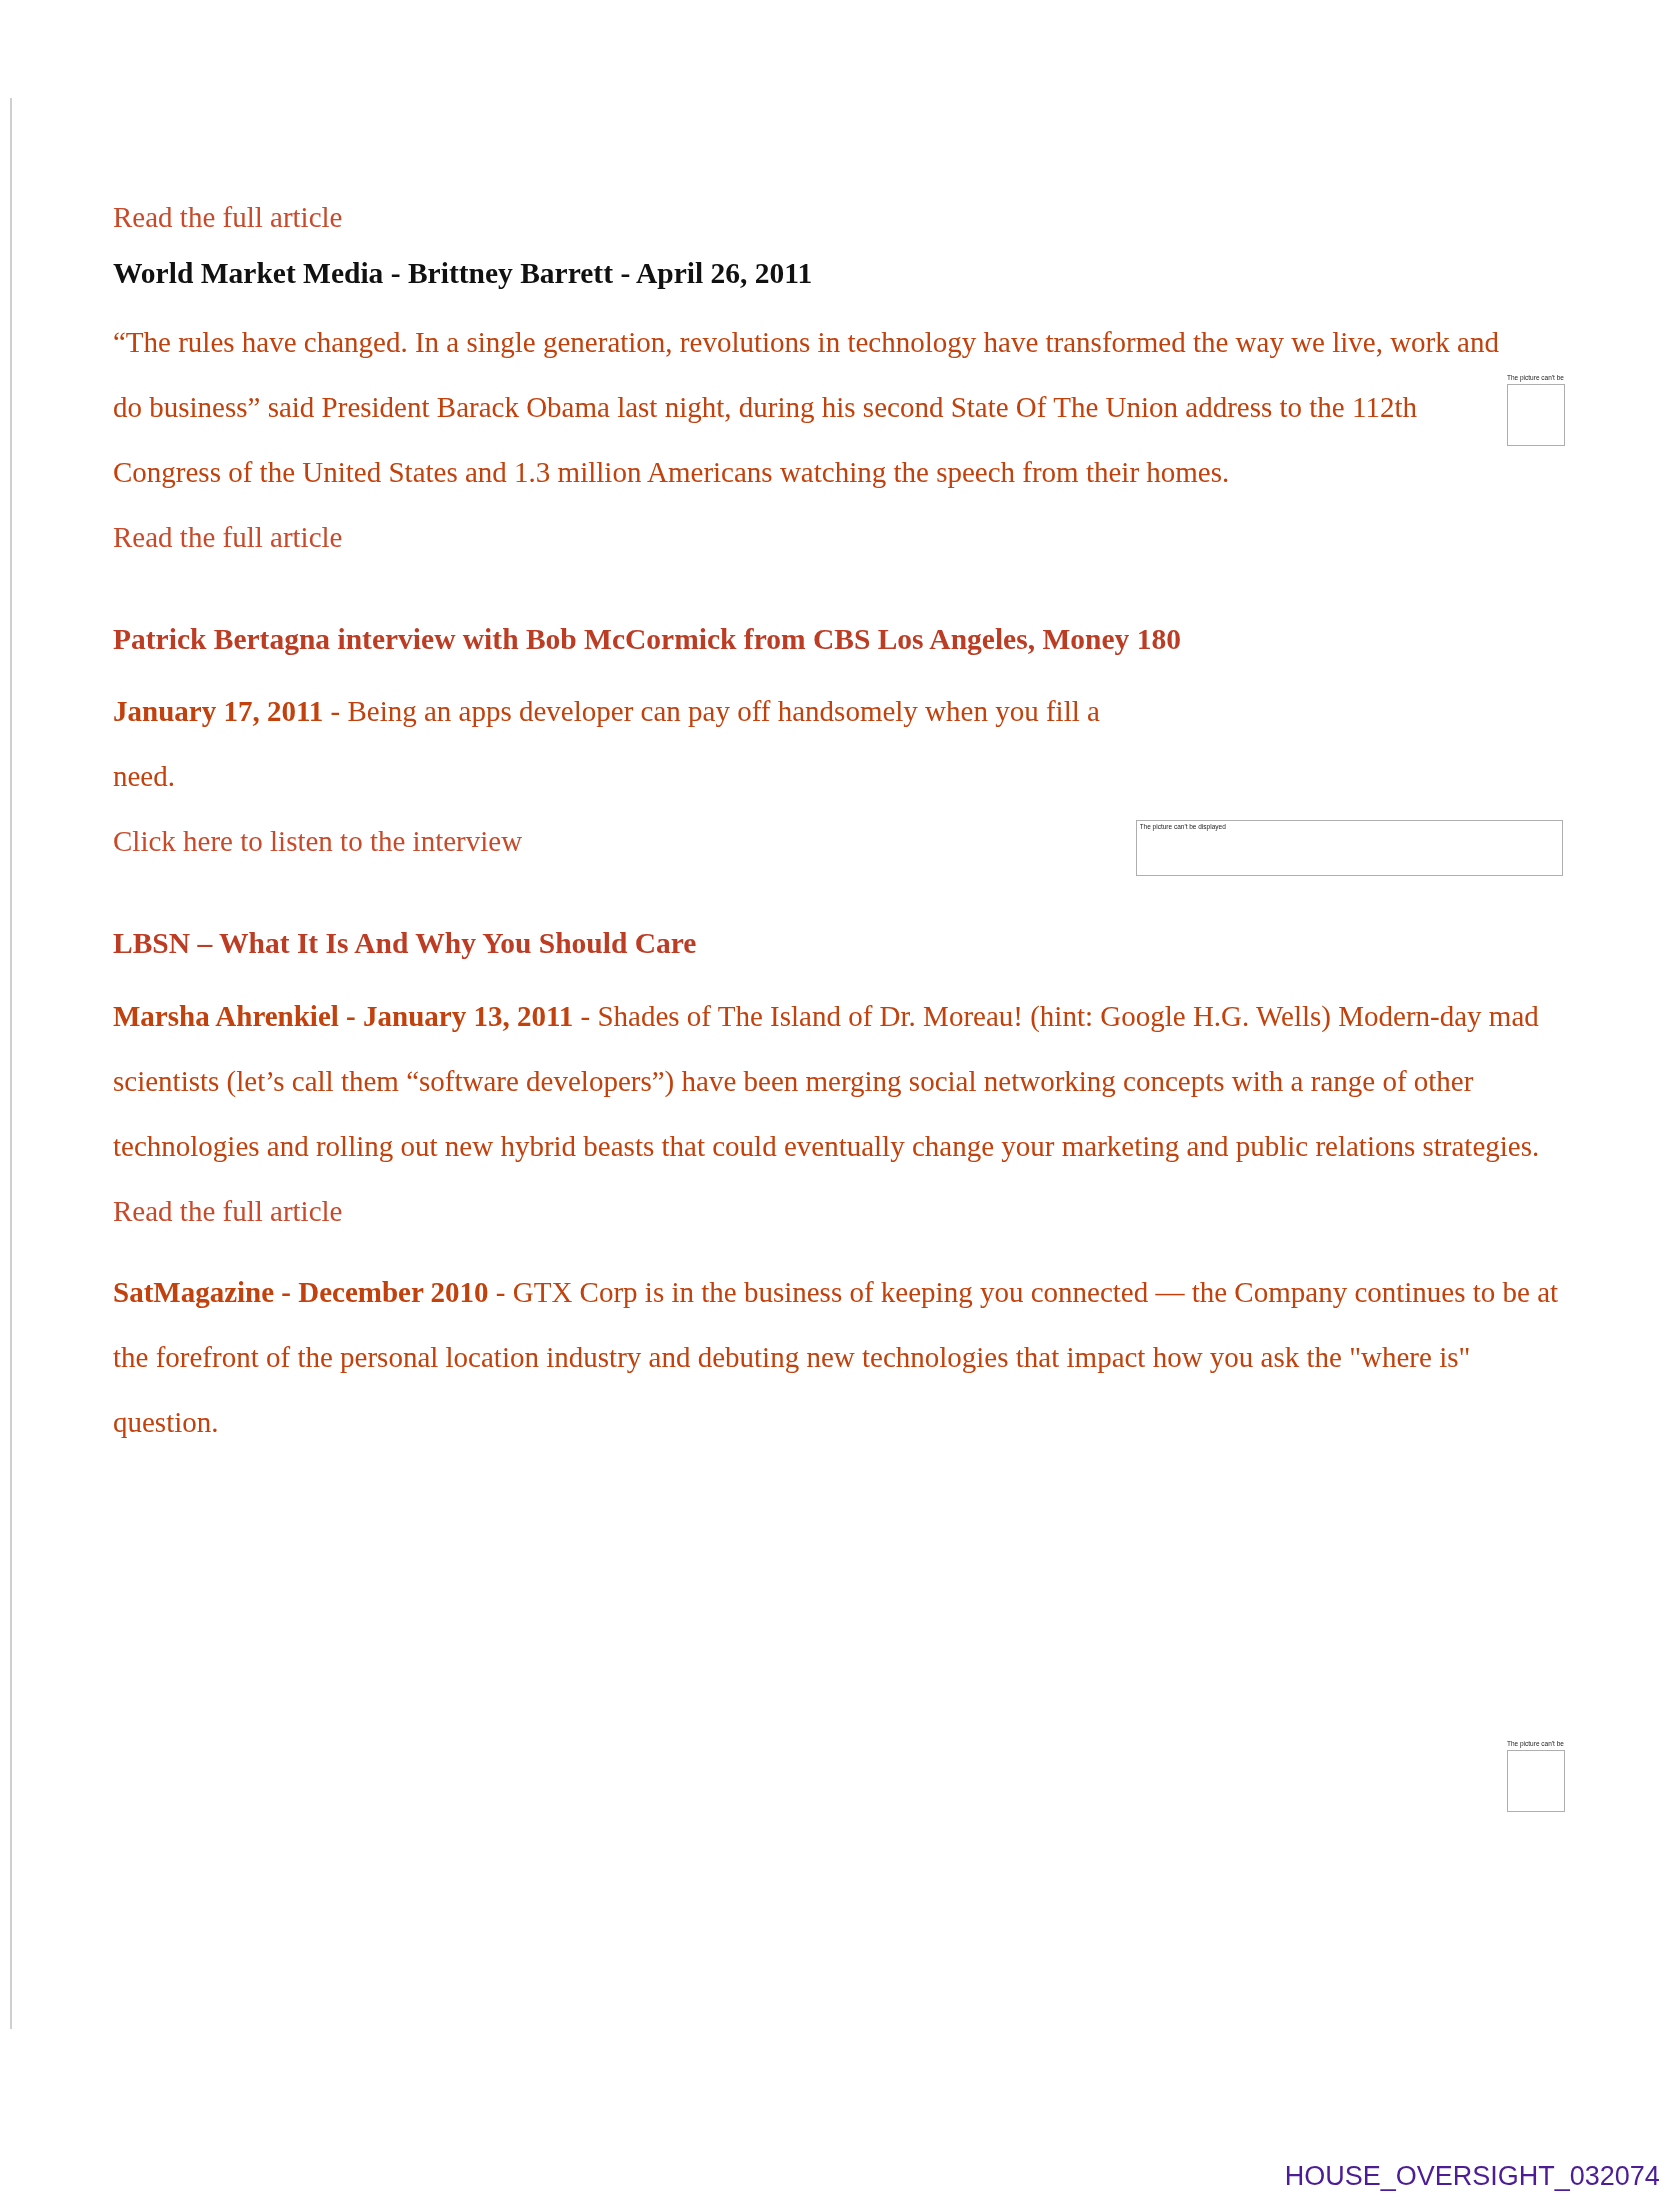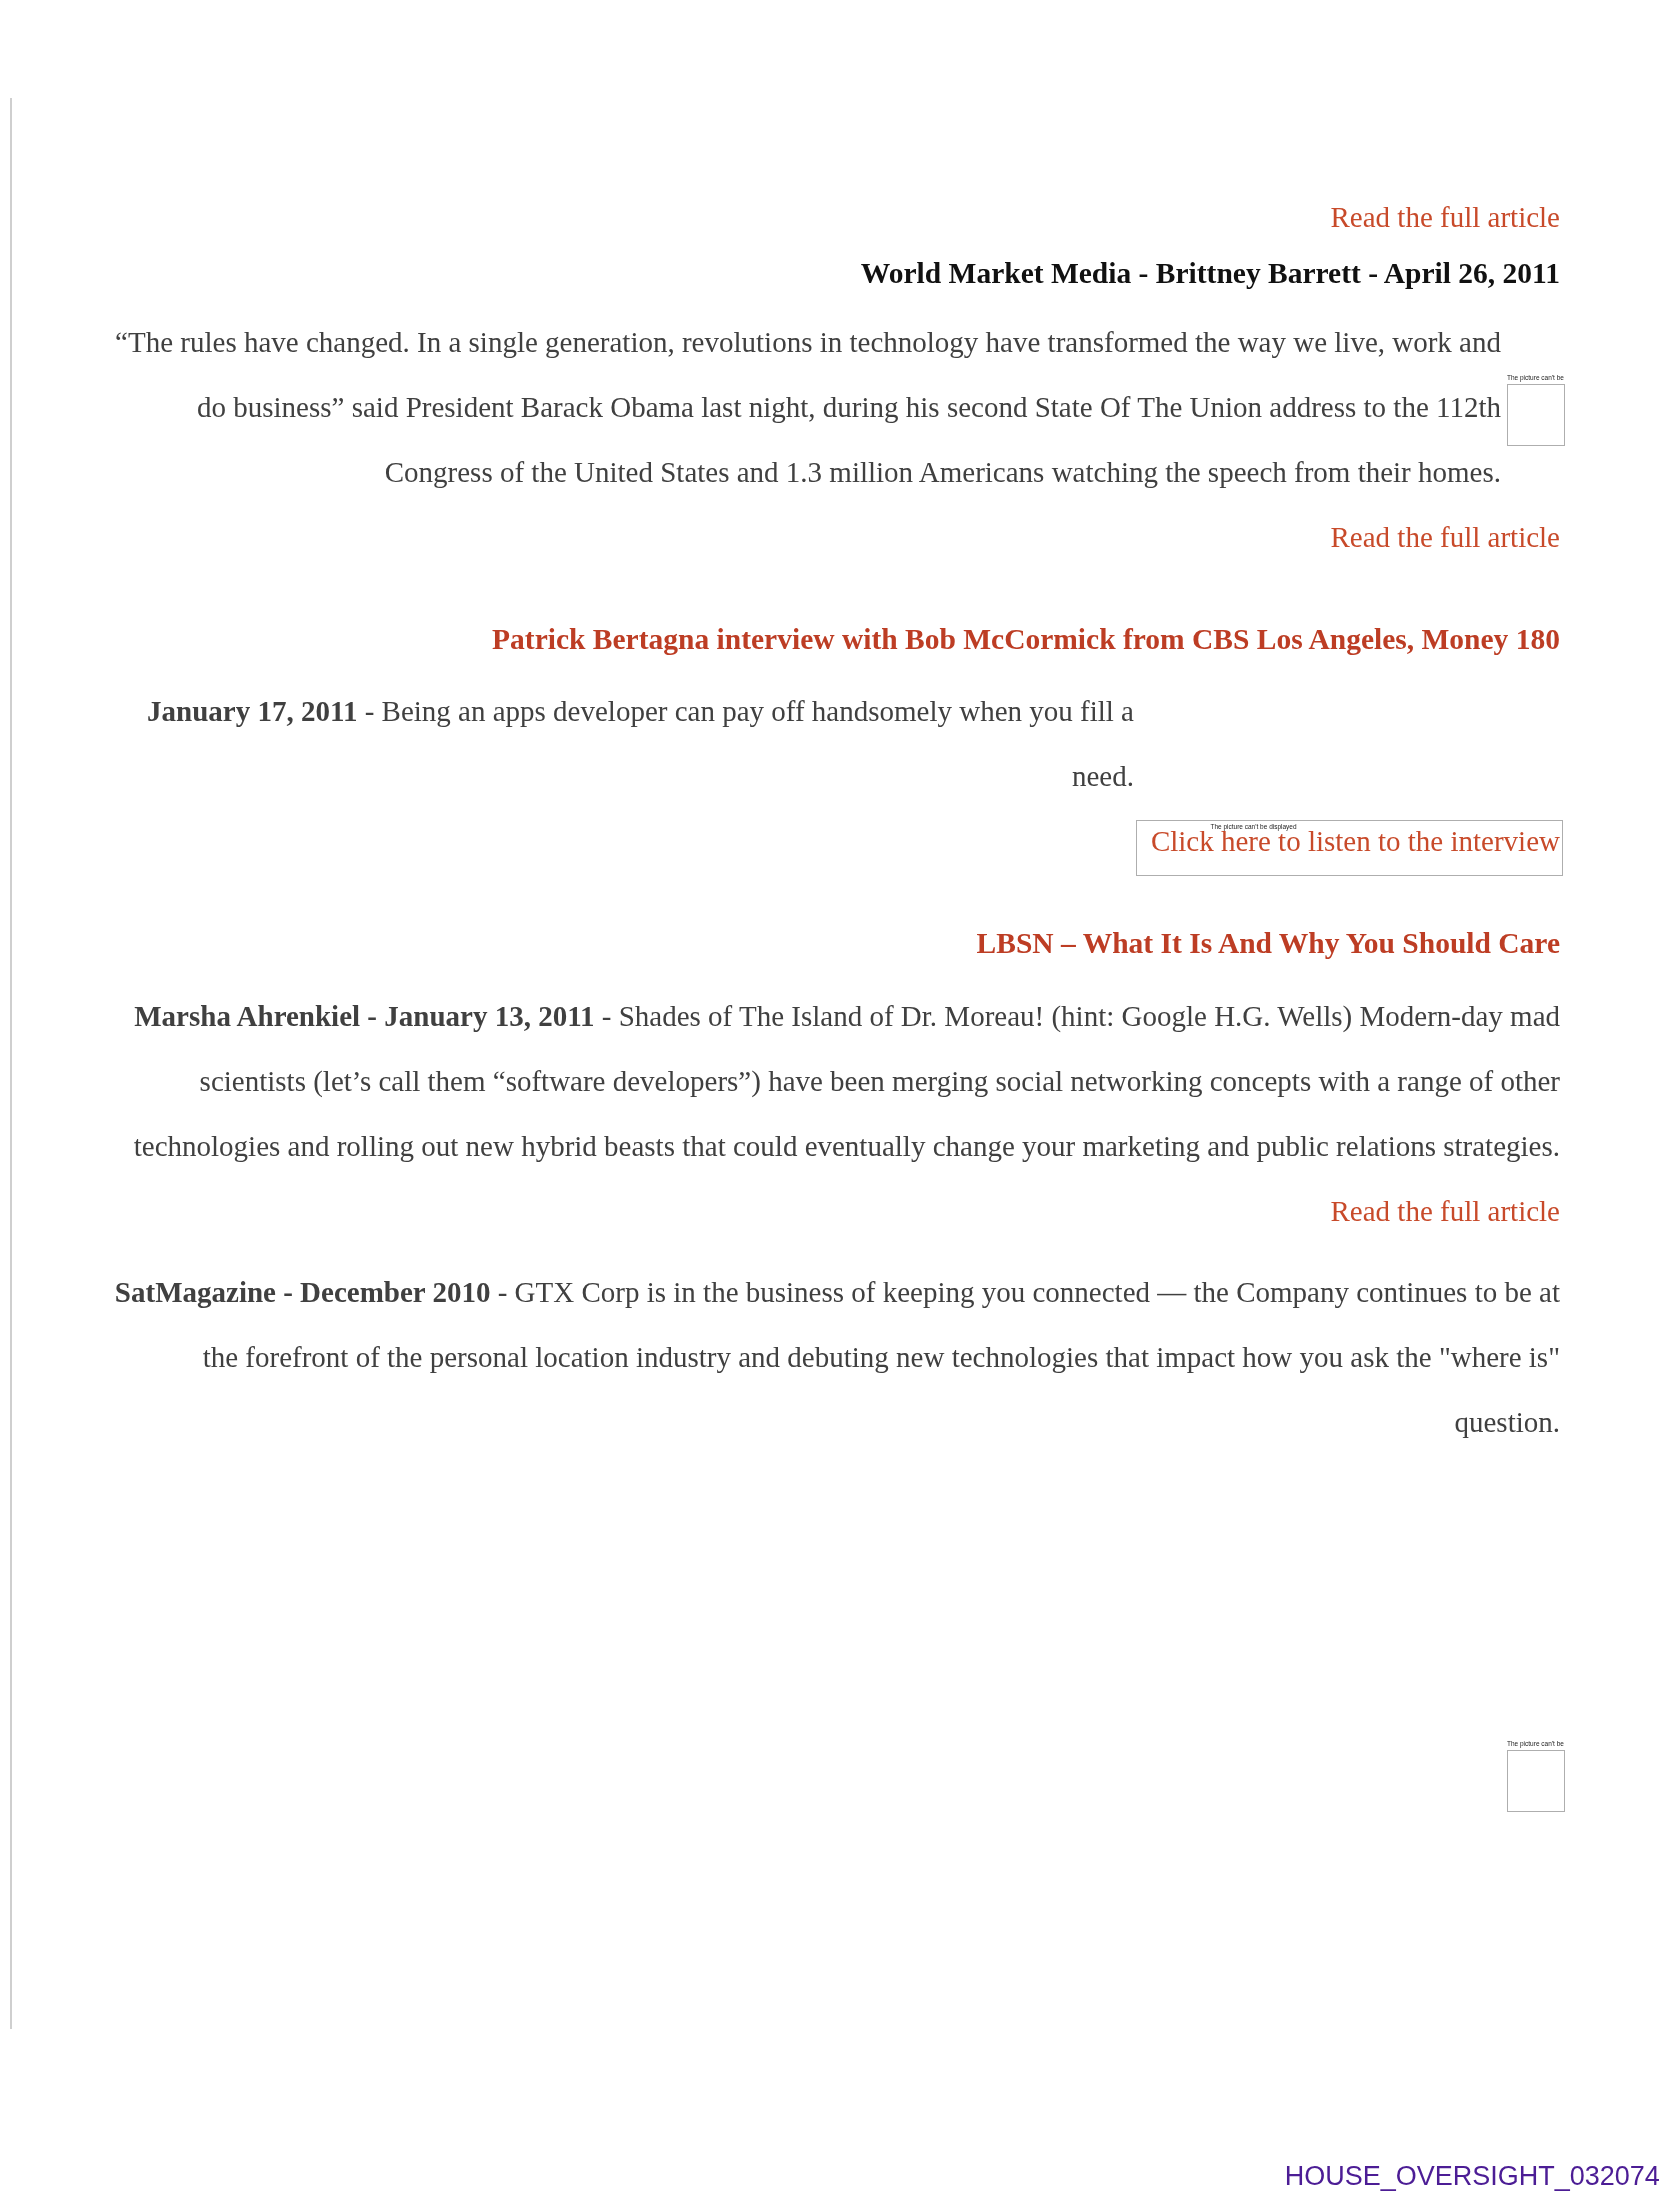--- a/index.html
+++ b/index.html
@@ -1,15 +1,15 @@
 <!DOCTYPE html>
 <html style="--heading: #bd3d24; --link: #c84a2a;font-size:10.5px"><head>
 <meta charset="utf-8">
 <style>
-  * { margin:0; padding:0; box-sizing:border-box;text-align:right; }
+  * { margin:0; padding:0; box-sizing:border-box; }
   html,body { background:#ffffff; }
   body {
     width:1669px; height:2205px;
     font-family:"Liberation Serif", serif;
     color:#151515;
     position:relative;
     overflow:hidden;
   }
   .page { position:relative; width:1669px; height:2205px; background:#ffffff; }
 
@@ -39,21 +39,21 @@
     margin:46px 0 0 0;
   }
   .byline {
     font-size:29.5px; line-height:47px;
     font-weight:bold;
     color:#111;
     margin:0 0 13px 0;
   }
   p.body {
     font-size:29px; line-height:65px;
-    color:#404040;
+    color:#c2410c;
     margin:0;
   }
   p.body strong { font-weight:bold; }
   .sec-gps p.body { max-width:1388px; }
   .sec-patrick p.body { max-width:1021px; margin-top:16.4px; }
   .sec-lbsn p.lead, .sec-gtx p.lead { margin-top:16.4px; }
 
   
   .ph {
     position:absolute; z-index:1;

